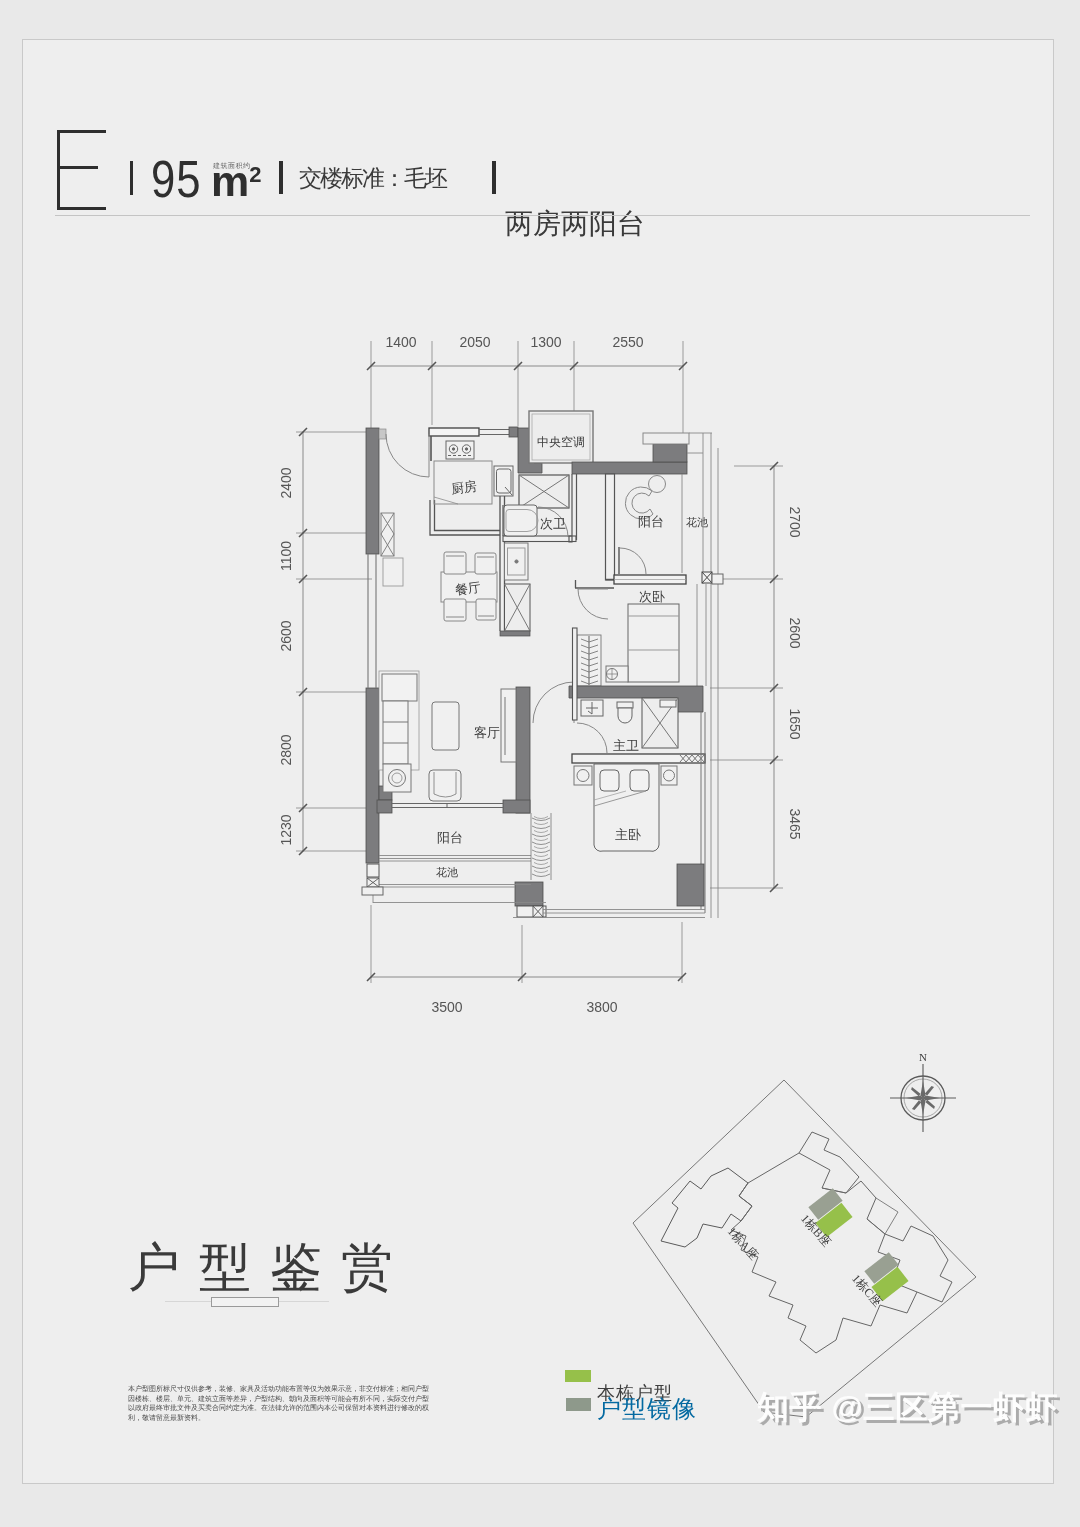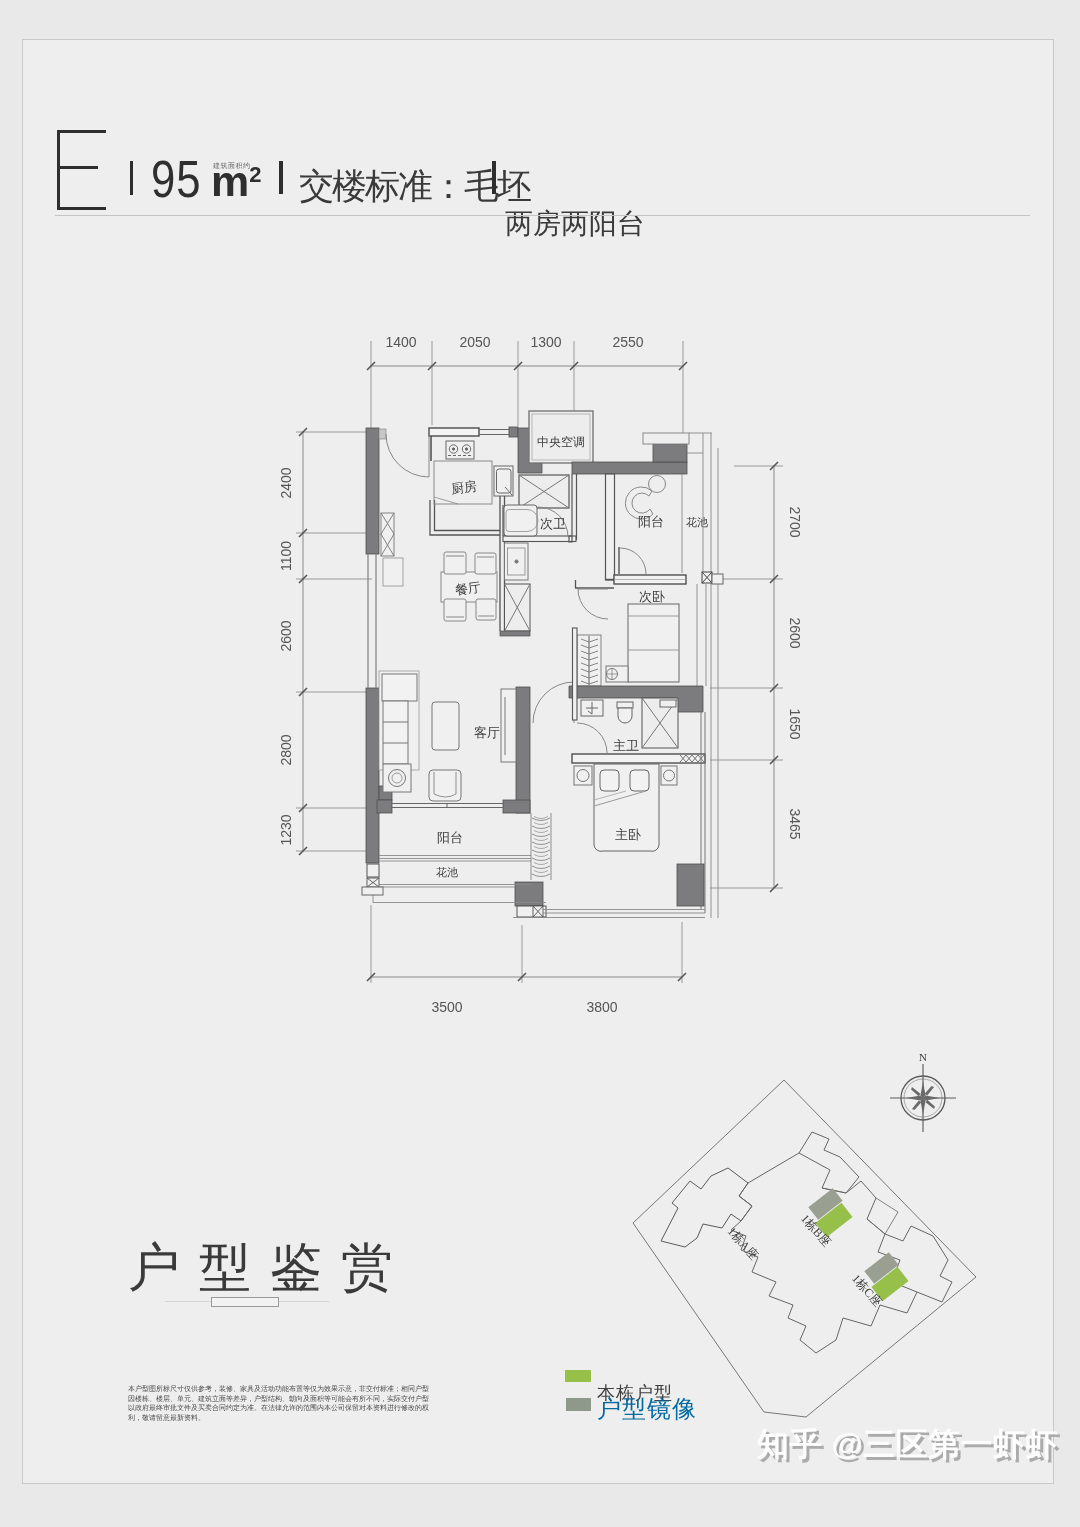--- a/index.html
+++ b/index.html
@@ -23,21 +23,21 @@
 <div class="abs" style="left:130px;top:161px;width:3px;height:34px;background:#2e2e2e;"></div>
 
 <div class="abs" style="left:151px;top:149px;font-size:52px;color:#2f2f2f;letter-spacing:1px;transform:scaleX(0.84);transform-origin:left top;">95</div>
 
 <div class="abs" style="left:213px;top:161px;font-size:7px;color:#666;letter-spacing:0.5px;">建筑面积约</div>
 
 <div class="abs" style="left:211px;top:157px;font-size:43px;color:#2f2f2f;font-weight:bold;">m<span style="font-size:22px;vertical-align:14px;">2</span></div>
 
 <div class="abs" style="left:279px;top:161px;width:4px;height:33px;background:#2e2e2e;"></div>
 
-<div class="abs" style="left:299px;top:163px;font-size:35px;color:#3a3a3a;letter-spacing:-2px;text-align:right;">交楼标准：毛坯</div>
+<div class="abs" style="left:299px;top:163px;font-size:23px;color:#3a3a3a;letter-spacing:-2px;text-align:right;">交楼标准：毛坯</div>
 
 <div class="abs" style="left:492px;top:161px;width:4px;height:33px;background:#2e2e2e;"></div>
 
 <div class="abs" style="left:505px;top:163px;font-size:28px;color:#3a3a3a;letter-spacing:0px;margin-top:42px;">两房两阳台</div>
 
 <div class="abs" style="left:55px;top:215px;width:975px;height:1px;background:#c4c4c4;"></div>
 
 <svg id="plan" class="abs" style="left:270px;top:320px;" width="560" height="705" viewBox="270 320 560 705" fill="none" stroke-linecap="butt">
 
 <g stroke="#9a9a9a" stroke-width="1">
@@ -496,13 +496,13 @@
   <path d="M943,1098l-17,-3l-3,3l3,3z"></path>
   <path d="M910,1085l10,8l-2,3l-9,-8z"></path>
   <path d="M936,1111l-10,-8l2,-3l9,8z"></path>
   <path d="M936,1085l-8,10l-3,-2l8,-9z"></path>
   <path d="M910,1111l8,-10l3,2l-8,9z"></path>
 </g>
 
 <text x="923" y="1061" fill="#3a3a3a" font-size="11" font-family="Liberation Serif,serif" text-anchor="middle">N</text>
 </svg>
 
-<div class="abs" style="left:757px;top:1423px;font-size:32px;font-weight:bold;color:#fdfdfd;letter-spacing:0.5px;text-shadow:3px 3px 0 #ababab;white-space:nowrap;">知乎 @三区第一虾虾</div>
+<div class="abs" style="left:757px;top:1386px;font-size:32px;font-weight:bold;color:#fdfdfd;letter-spacing:0.5px;text-shadow:3px 3px 0 #ababab;white-space:nowrap;">知乎 @三区第一虾虾</div>
 
 </body></html>

